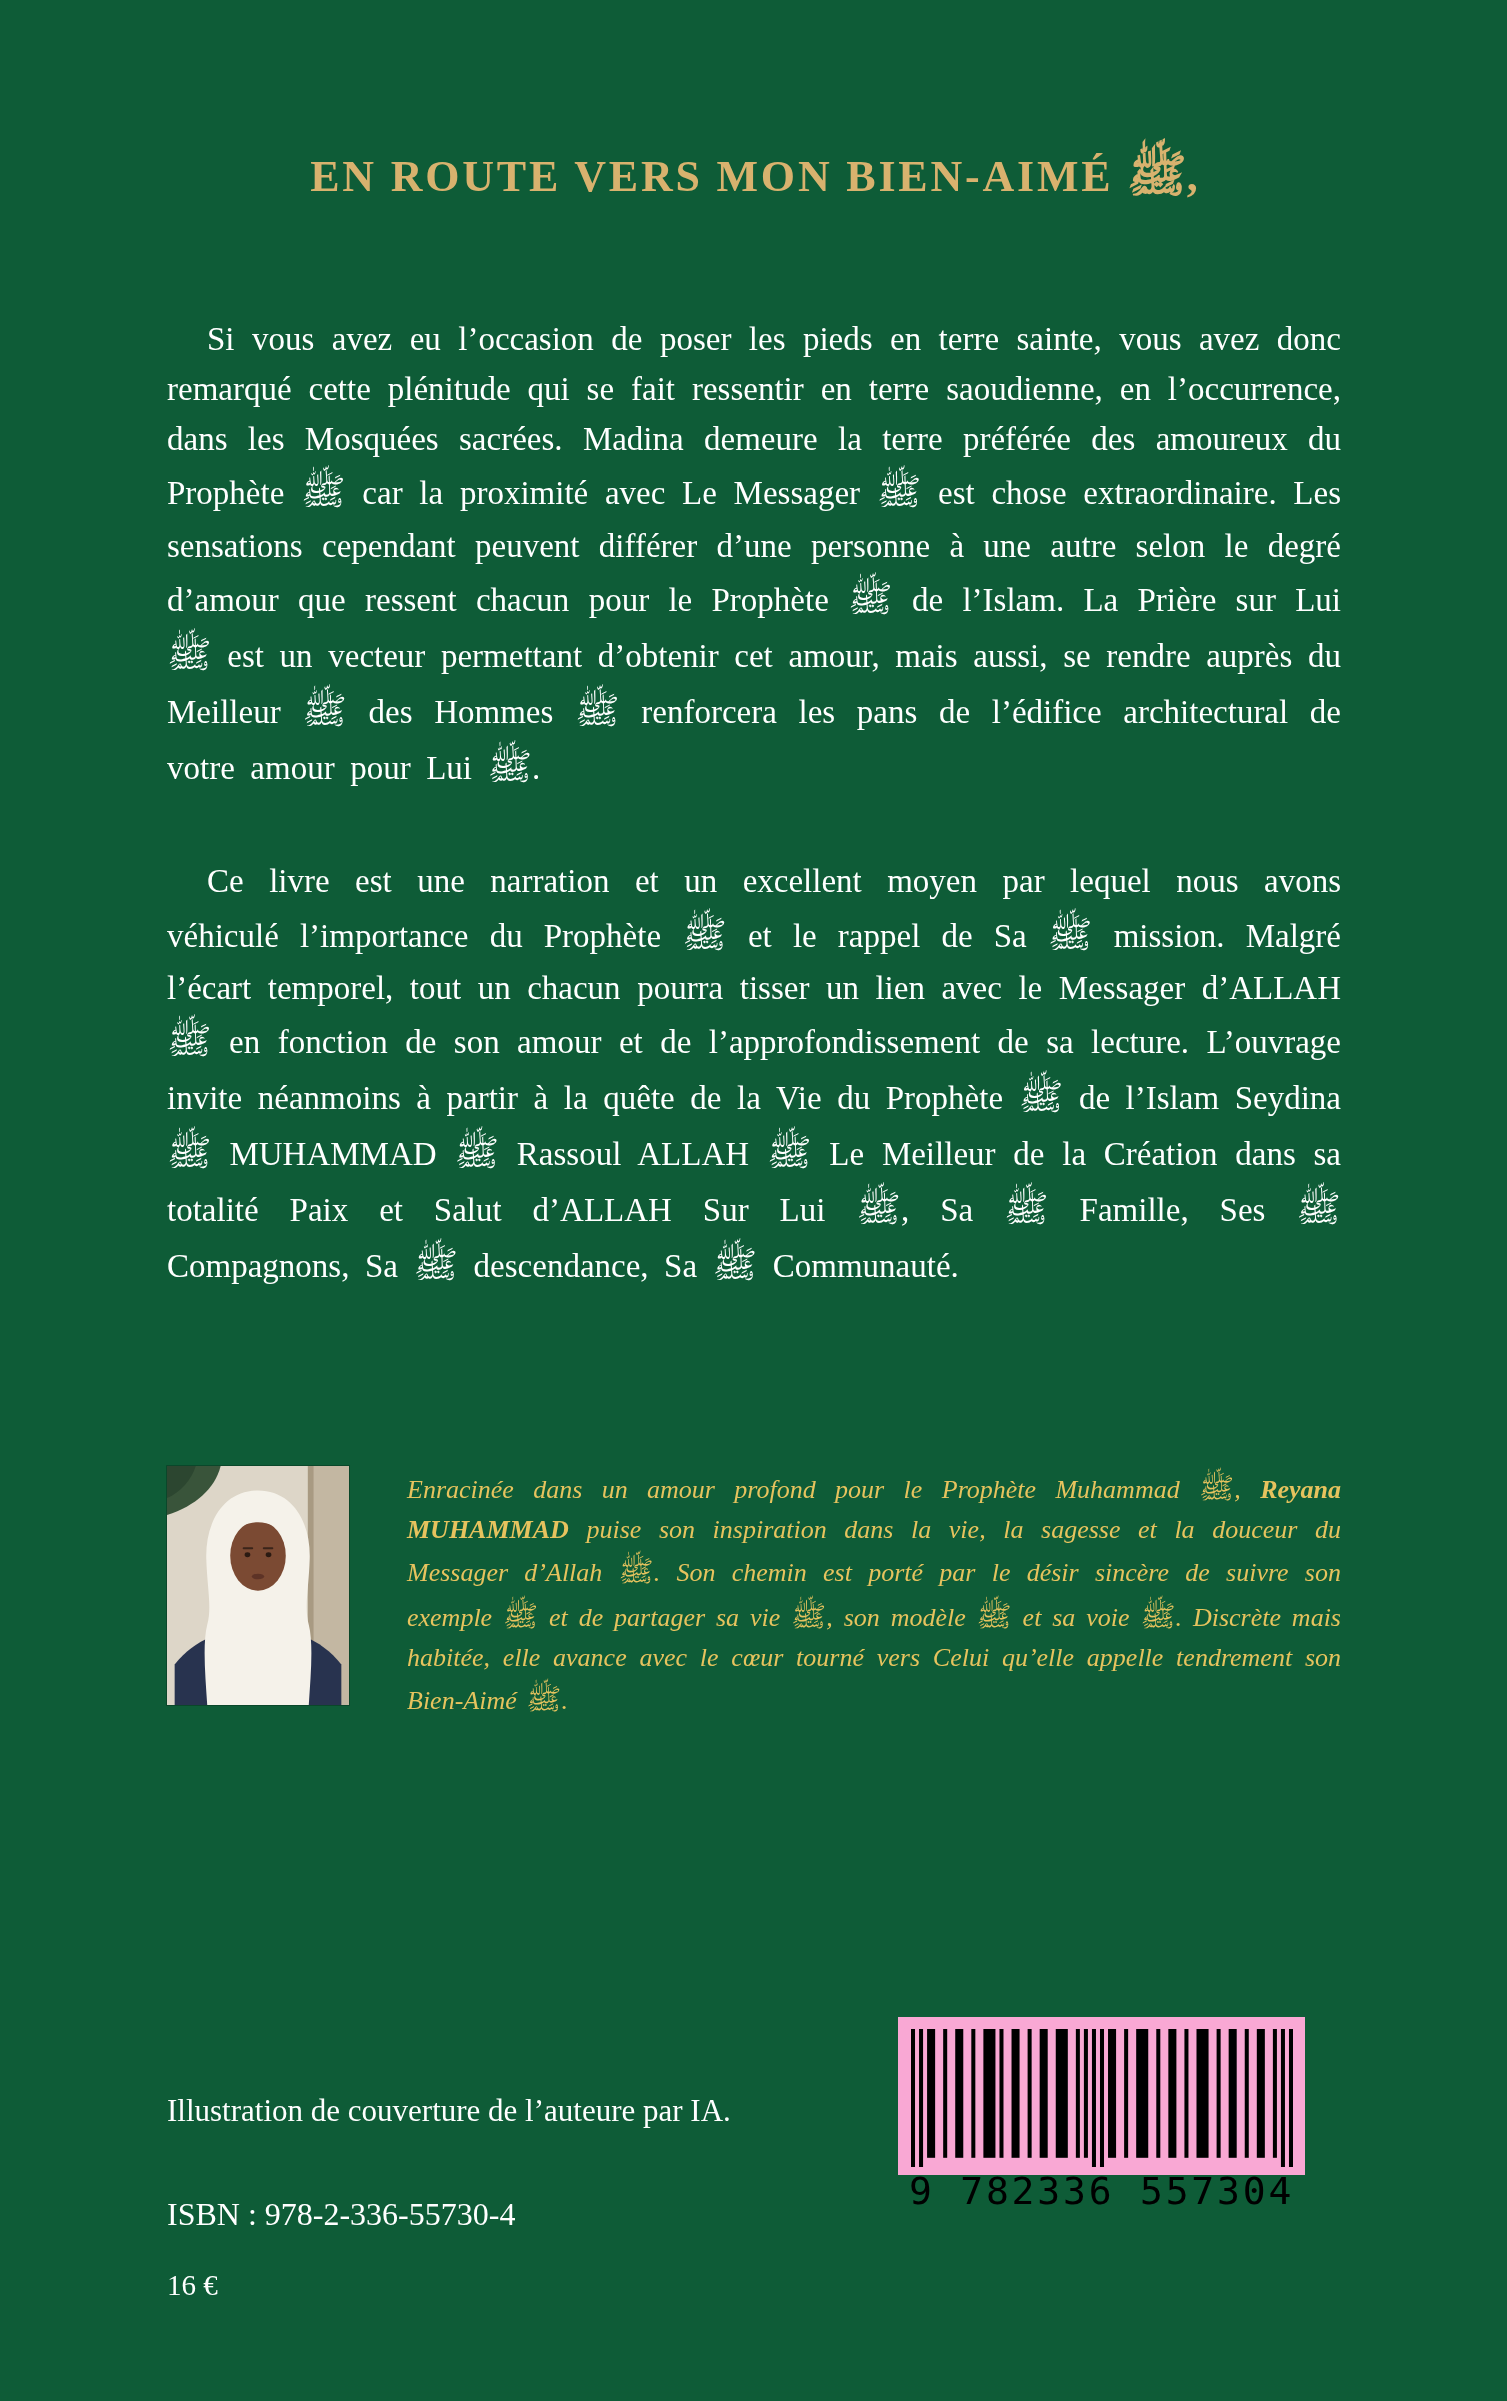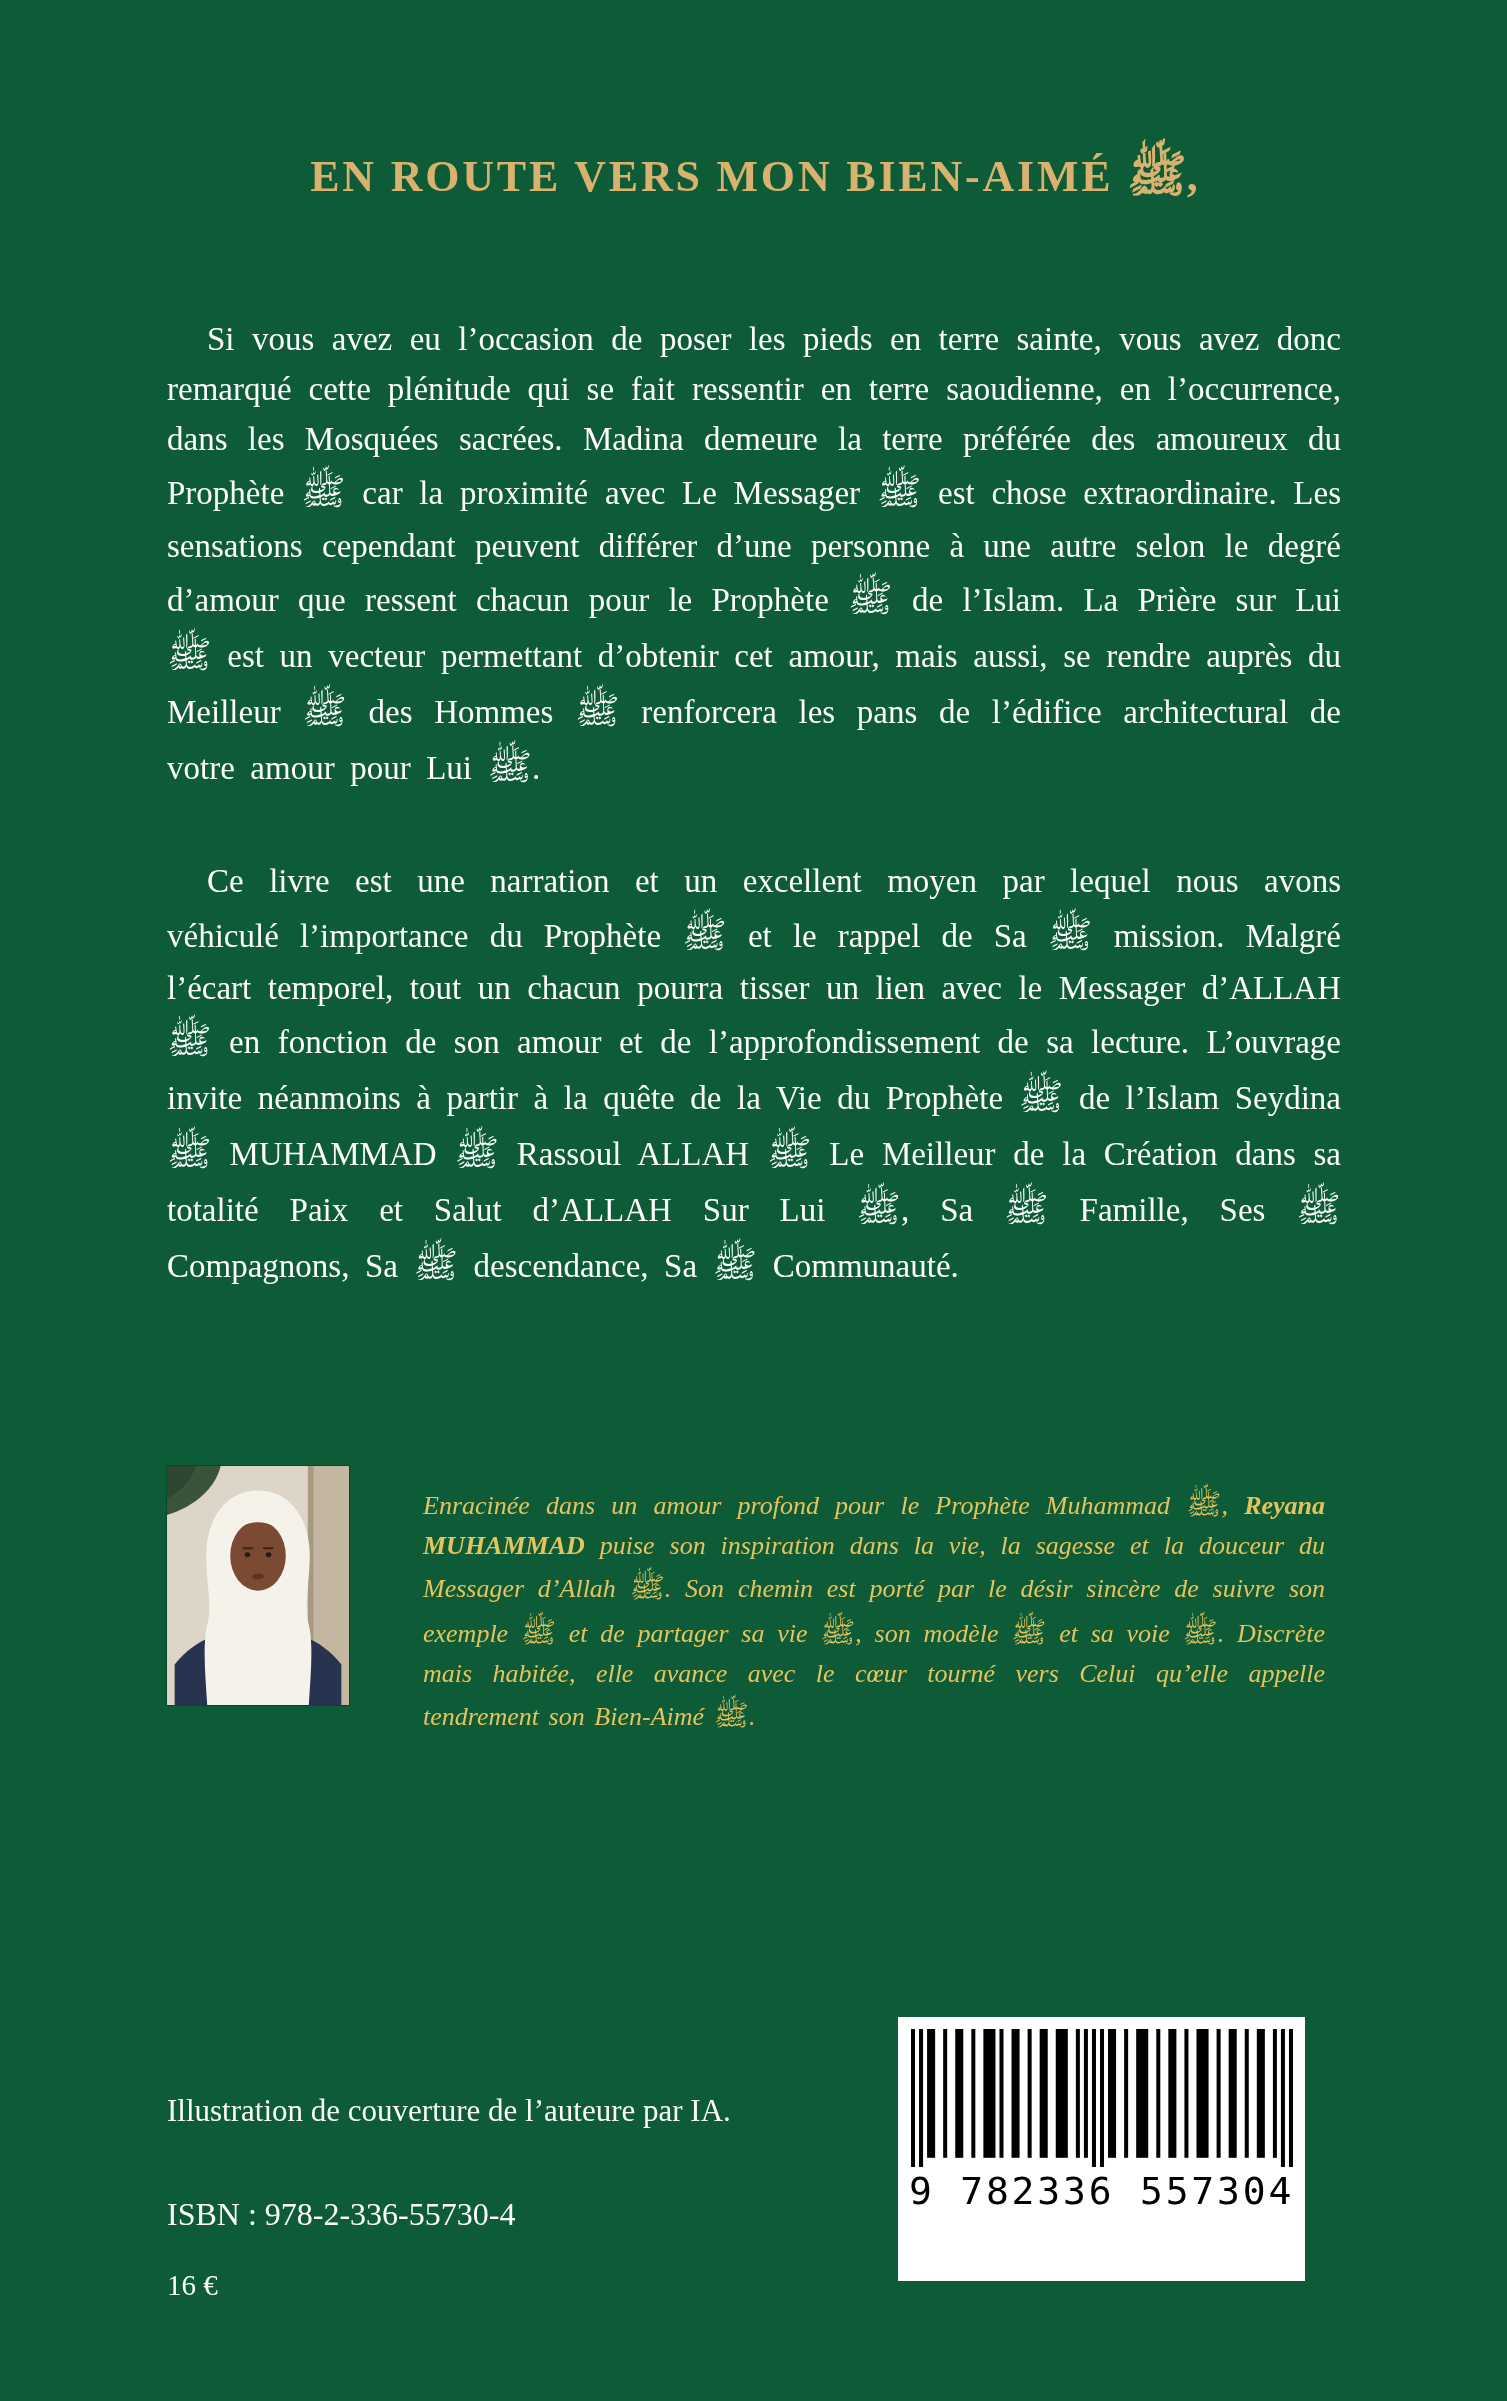--- a/index.html
+++ b/index.html
@@ -44,21 +44,21 @@
     margin-top: 172px;
   }
   .photo {
     flex: 0 0 auto;
     width: 182px;
     height: 239px;
     box-shadow: 0 0 0 0.9px rgba(0,0,0,0.25);
   }
   .photo svg { display: block; width: 100%; height: 100%; }
   .bio-text {
-    margin: 16px;
+    margin: 0;
     color: #e6c35e;
     font-style: italic;
     font-size: 26px;
     line-height: 1.52;
     text-align: justify;
     word-spacing: 0.12em;
   }
   .author-name { font-weight: bold; }
   .credit {
     position: absolute;
@@ -80,22 +80,22 @@
     left: 167px;
     top: 2269px;
     color: #ffffff;
     font-size: 29px;
   }
   .barcode {
     position: absolute;
     left: 898px;
     top: 2017px;
     width: 407px;
-    height: 264px;
-    background: #ffffff;
+    height: 158px;
+    background: #f9a8d4;
   }
   .bars {
     display: block;
     width: 382px;
     height: 138px;
     margin: 12.3px auto 0;
   }
   .barcode-number {
     margin-top: 1.9px;
     text-align: center;

